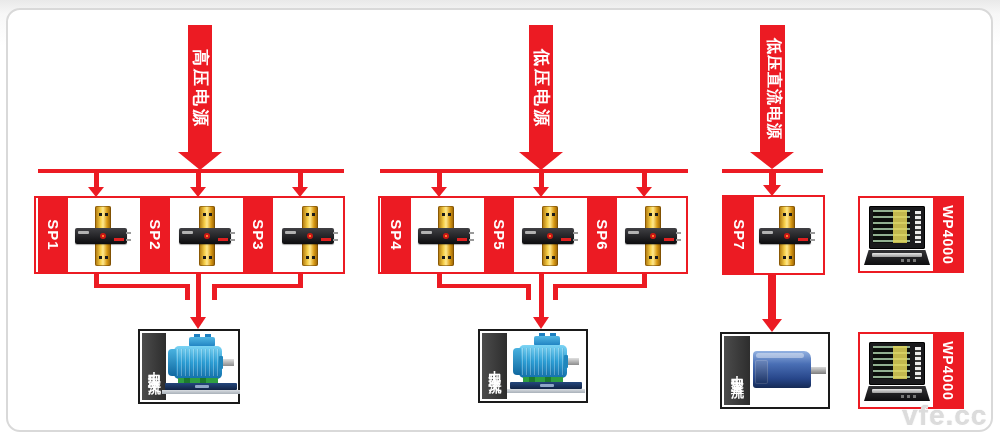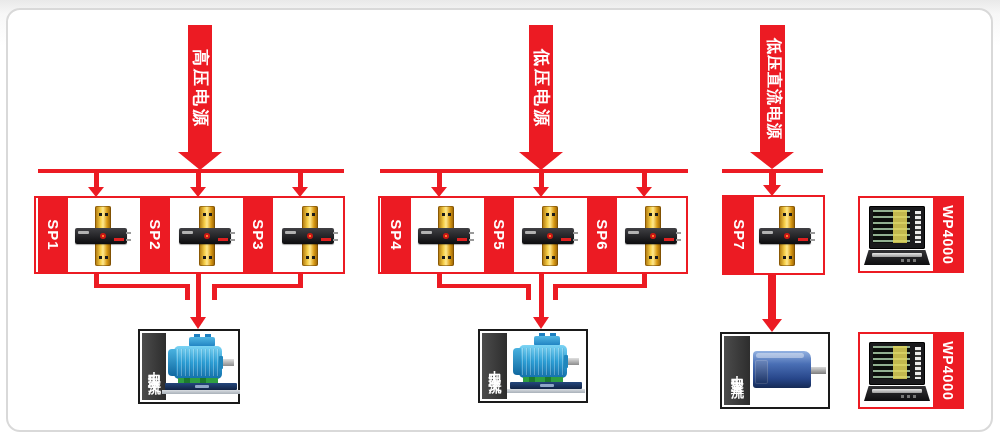--- a/index.html
+++ b/index.html
@@ -297,13 +297,14 @@
   <div class="wpbox" style="left:858px;top:332px;width:106px;height:77px">
     <div class="wp-device" style="left:4px;top:7px">
       <div class="wp-screen"></div>
       <div class="wp-base"></div>
     </div>
     <div class="wpstrip">
       <span class="rlabel">WP4000</span>
     </div>
   </div>
 
+  <div class="watermark">vfe.cc</div>
 </div>
 
 </body></html>

